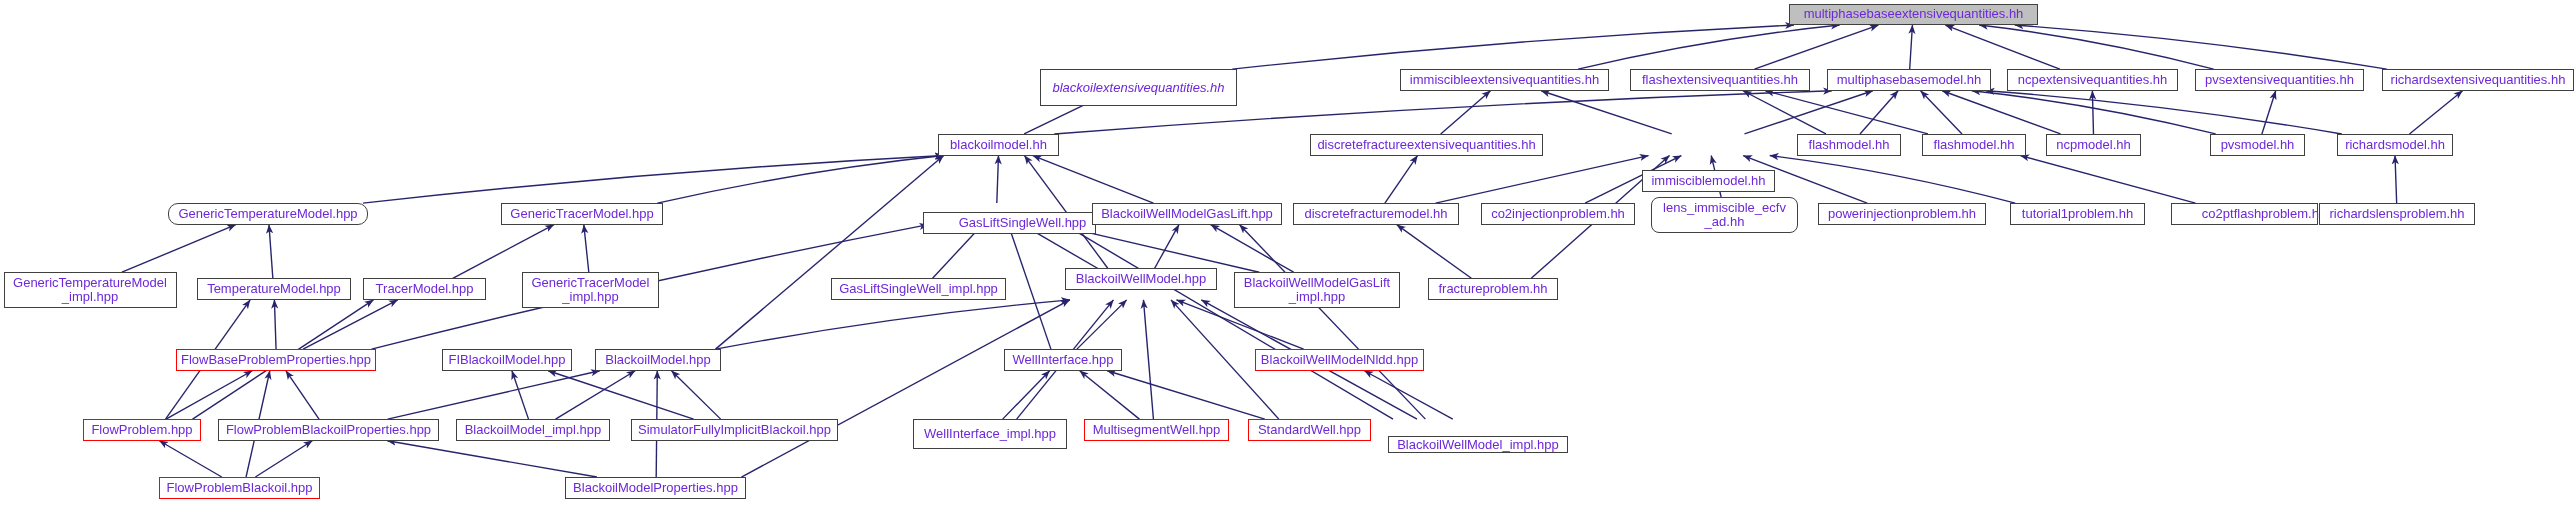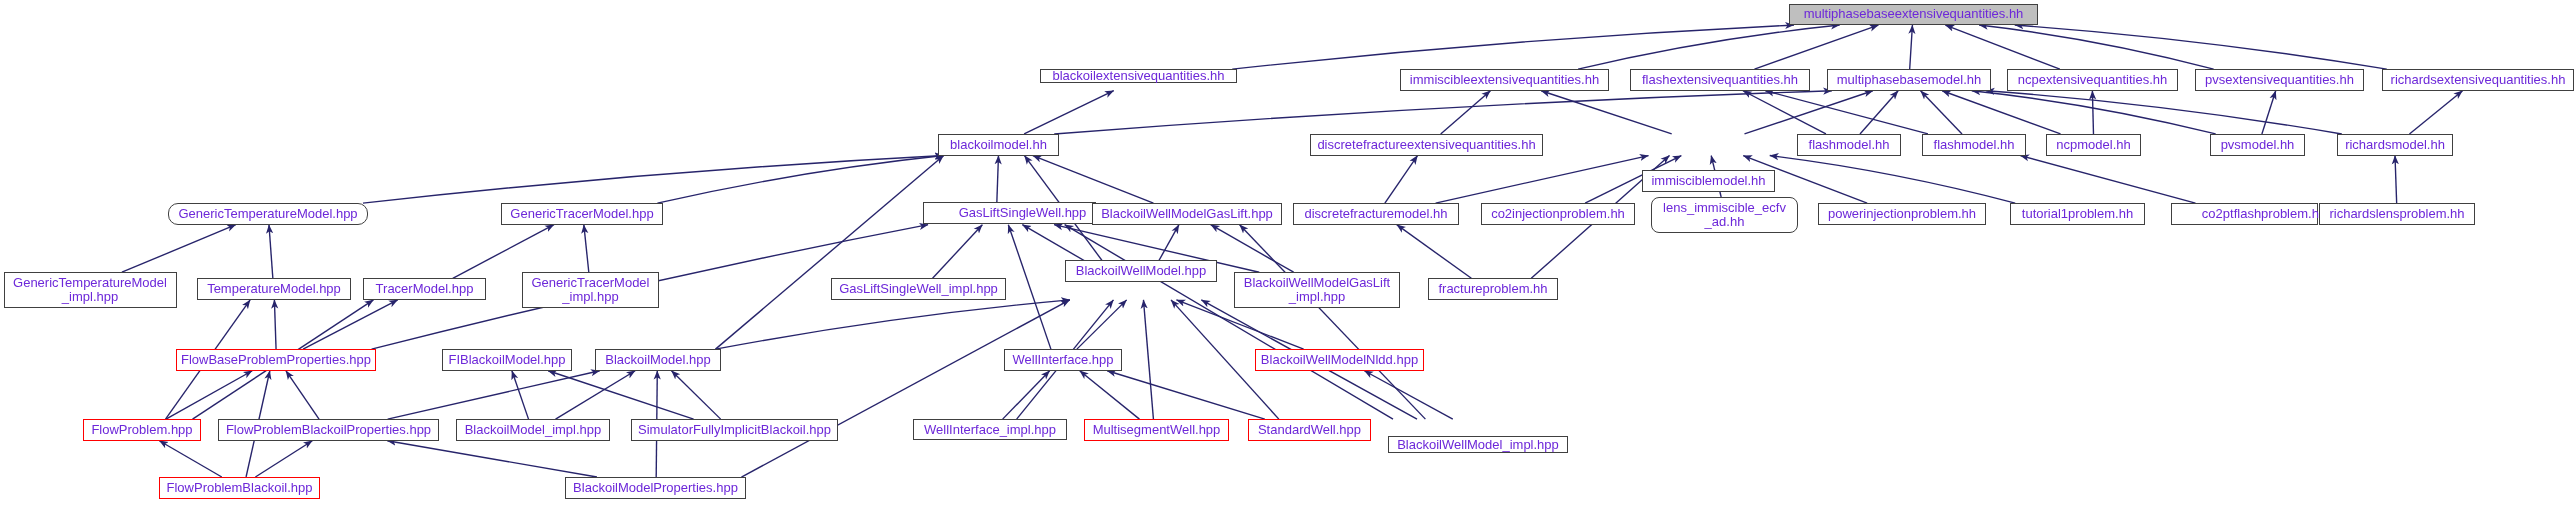--- a/index.html
+++ b/index.html
@@ -100,68 +100,68 @@
       <path d="M1160.3,485 L1214.7,429" fill="none" stroke="#27246b" stroke-width="1.6" marker-end="url(#arrowhead)"></path>
       <path d="M1318.56,485 L1249.44,429" fill="none" stroke="#27246b" stroke-width="1.6" marker-end="url(#arrowhead)"></path>
       <path d="M1463.7,485 L1281.3,429" fill="none" stroke="#27246b" stroke-width="1.6" marker-end="url(#arrowhead)"></path>
       <path d="M1681.2,485 L1578.8,429" fill="none" stroke="#27246b" stroke-width="1.6" marker-end="url(#arrowhead)"></path>
       <path d="M256.66,552 L184.34,510" fill="none" stroke="#27246b" stroke-width="1.6" marker-end="url(#arrowhead)"></path>
       <path d="M295.54,552 L361.46,510" fill="none" stroke="#27246b" stroke-width="1.6" marker-end="url(#arrowhead)"></path>
       <path d="M690.78,552 L448.22,510" fill="none" stroke="#27246b" stroke-width="1.6" marker-end="url(#arrowhead)"></path>
     </svg>
   <div id="nodes-layer">
       <div class="node root" style="left: 1789px; top: 3.5px; width: 249px; height: 21.6px;"><span>multiphasebaseextensivequantities.hh</span></div>
-      <div class="node thick" style="left: 1040px; top: 69px; width: 197px; height: 14px;"><span>blackoilextensivequantities.hh</span></div>
+      <div class="node thick" style="left: 1040px; top: 69px; width: 197px; height: 37px; font-style: italic;"><span>blackoilextensivequantities.hh</span></div>
       <div class="node thick" style="left: 1400px; top: 69px; width: 209px; height: 21.6px;"><span>immiscibleextensivequantities.hh</span></div>
       <div class="node thick" style="left: 1630px; top: 69px; width: 180px; height: 21.6px;"><span>flashextensivequantities.hh</span></div>
       <div class="node thick" style="left: 1827px; top: 69px; width: 164px; height: 21.6px;"><span>multiphasebasemodel.hh</span></div>
       <div class="node thick" style="left: 2007px; top: 69px; width: 171px; height: 21.6px;"><span>ncpextensivequantities.hh</span></div>
       <div class="node thick" style="left: 2195px; top: 69px; width: 169px; height: 21.6px;"><span>pvsextensivequantities.hh</span></div>
       <div class="node thick" style="left: 2382px; top: 69px; width: 192px; height: 21.6px;"><span>richardsextensivequantities.hh</span></div>
       <div class="node thick" style="left: 938px; top: 134px; width: 121px; height: 21.6px;"><span>blackoilmodel.hh</span></div>
       <div class="node" style="left: 1310px; top: 134px; width: 233px; height: 21.6px;"><span>discretefractureextensivequantities.hh</span></div>
       <div class="node thick" style="left: 1642px; top: 134px; width: 133px; height: 21.6px; margin-top: 36px;"><span>immisciblemodel.hh</span></div>
       <div class="node" style="left: 1797px; top: 134px; width: 104px; height: 21.6px;"><span>flashmodel.hh</span></div>
       <div class="node thick" style="left: 1922px; top: 134px; width: 104px; height: 21.6px;"><span>flashmodel.hh</span></div>
       <div class="node" style="left: 2046px; top: 134px; width: 95px; height: 21.6px;"><span>ncpmodel.hh</span></div>
       <div class="node" style="left: 2210px; top: 134px; width: 95px; height: 21.6px;"><span>pvsmodel.hh</span></div>
       <div class="node" style="left: 2337px; top: 134px; width: 116px; height: 21.6px;"><span>richardsmodel.hh</span></div>
       <div class="node" style="left: 168px; top: 203px; width: 200px; height: 21.6px; border-radius: 10px;"><span>GenericTemperatureModel.hpp</span></div>
       <div class="node" style="left: 501px; top: 203px; width: 162px; height: 21.6px;"><span>GenericTracerModel.hpp</span></div>
-      <div class="node thick" style="left: 923px; top: 202px; width: 173px; height: 21.6px; padding-left: 26px;"><span>GasLiftSingleWell.hpp</span></div>
+      <div class="node thick" style="left: 923px; top: 212px; width: 173px; height: 21.6px; padding-left: 26px;"><span>GasLiftSingleWell.hpp</span></div>
       <div class="node thick" style="left: 1092px; top: 203px; width: 190px; height: 21.6px;"><span>BlackoilWellModelGasLift.hpp</span></div>
       <div class="node" style="left: 1293px; top: 203px; width: 166px; height: 21.6px;"><span>discretefracturemodel.hh</span></div>
       <div class="node" style="left: 1481px; top: 203px; width: 154px; height: 21.6px;"><span>co2injectionproblem.hh</span></div>
       <div class="node thick" style="left: 1651px; top: 197px; width: 147px; height: 36px; border-radius: 8px;"><span>lens_immiscible_ecfv
 _ad.hh</span></div>
       <div class="node" style="left: 1818px; top: 203px; width: 168px; height: 21.6px;"><span>powerinjectionproblem.hh</span></div>
       <div class="node" style="left: 2010px; top: 203px; width: 135px; height: 21.6px;"><span>tutorial1problem.hh</span></div>
       <div class="node thick" style="left: 2171px; top: 203px; width: 147px; height: 21.6px; padding-left: 39px;"><span>co2ptflashproblem.hh</span></div>
       <div class="node" style="left: 2319px; top: 203px; width: 156px; height: 21.6px;"><span>richardslensproblem.hh</span></div>
       <div class="node" style="left: 3.5px; top: 272px; width: 173px; height: 36px;"><span>GenericTemperatureModel
 _impl.hpp</span></div>
       <div class="node thick" style="left: 197px; top: 278px; width: 154px; height: 21.6px;"><span>TemperatureModel.hpp</span></div>
       <div class="node thick" style="left: 363px; top: 278px; width: 123px; height: 21.6px;"><span>TracerModel.hpp</span></div>
       <div class="node" style="left: 522px; top: 272px; width: 137px; height: 36px;"><span>GenericTracerModel
 _impl.hpp</span></div>
       <div class="node thick" style="left: 831px; top: 278px; width: 175px; height: 21.6px;"><span>GasLiftSingleWell_impl.hpp</span></div>
-      <div class="node thick" style="left: 1065px; top: 260px; width: 152px; height: 21.6px;"><span>BlackoilWellModel.hpp</span></div>
+      <div class="node thick" style="left: 1065px; top: 268px; width: 152px; height: 21.6px;"><span>BlackoilWellModel.hpp</span></div>
       <div class="node thick" style="left: 1234px; top: 272px; width: 166px; height: 36px;"><span>BlackoilWellModelGasLift
 _impl.hpp</span></div>
       <div class="node" style="left: 1428px; top: 278px; width: 130px; height: 21.6px;"><span>fractureproblem.hh</span></div>
       <div class="node red" style="left: 176px; top: 349px; width: 200px; height: 21.6px;"><span>FlowBaseProblemProperties.hpp</span></div>
       <div class="node thick" style="left: 442px; top: 349px; width: 130px; height: 21.6px;"><span>FIBlackoilModel.hpp</span></div>
       <div class="node thick" style="left: 595px; top: 349px; width: 126px; height: 21.6px;"><span>BlackoilModel.hpp</span></div>
       <div class="node thick" style="left: 1004px; top: 349px; width: 118px; height: 21.6px;"><span>WellInterface.hpp</span></div>
       <div class="node red" style="left: 1255px; top: 349px; width: 169px; height: 21.6px;"><span>BlackoilWellModelNldd.hpp</span></div>
       <div class="node red" style="left: 83px; top: 419px; width: 118px; height: 21.6px;"><span>FlowProblem.hpp</span></div>
       <div class="node thick" style="left: 218px; top: 419px; width: 221px; height: 21.6px;"><span>FlowProblemBlackoilProperties.hpp</span></div>
       <div class="node thick" style="left: 456px; top: 419px; width: 154px; height: 21.6px;"><span>BlackoilModel_impl.hpp</span></div>
       <div class="node thick" style="left: 631px; top: 419px; width: 207px; height: 21.6px;"><span>SimulatorFullyImplicitBlackoil.hpp</span></div>
-      <div class="node thick" style="left: 913px; top: 419px; width: 154px; height: 21px;"><span>WellInterface_impl.hpp</span></div>
+      <div class="node thick" style="left: 913px; top: 419px; width: 154px; height: 30px;"><span>WellInterface_impl.hpp</span></div>
       <div class="node red" style="left: 1084px; top: 419px; width: 145px; height: 21.6px;"><span>MultisegmentWell.hpp</span></div>
       <div class="node red" style="left: 1248px; top: 419px; width: 123px; height: 21.6px;"><span>StandardWell.hpp</span></div>
       <div class="node thick" style="left: 1388px; top: 436px; width: 180px; height: 17px;"><span>BlackoilWellModel_impl.hpp</span></div>
       <div class="node red" style="left: 159px; top: 477px; width: 161px; height: 21.6px;"><span>FlowProblemBlackoil.hpp</span></div>
       <div class="node thick" style="left: 565px; top: 477px; width: 181px; height: 21.6px;"><span>BlackoilModelProperties.hpp</span></div>
     </div>
 </div>
 
 
 </body></html>

